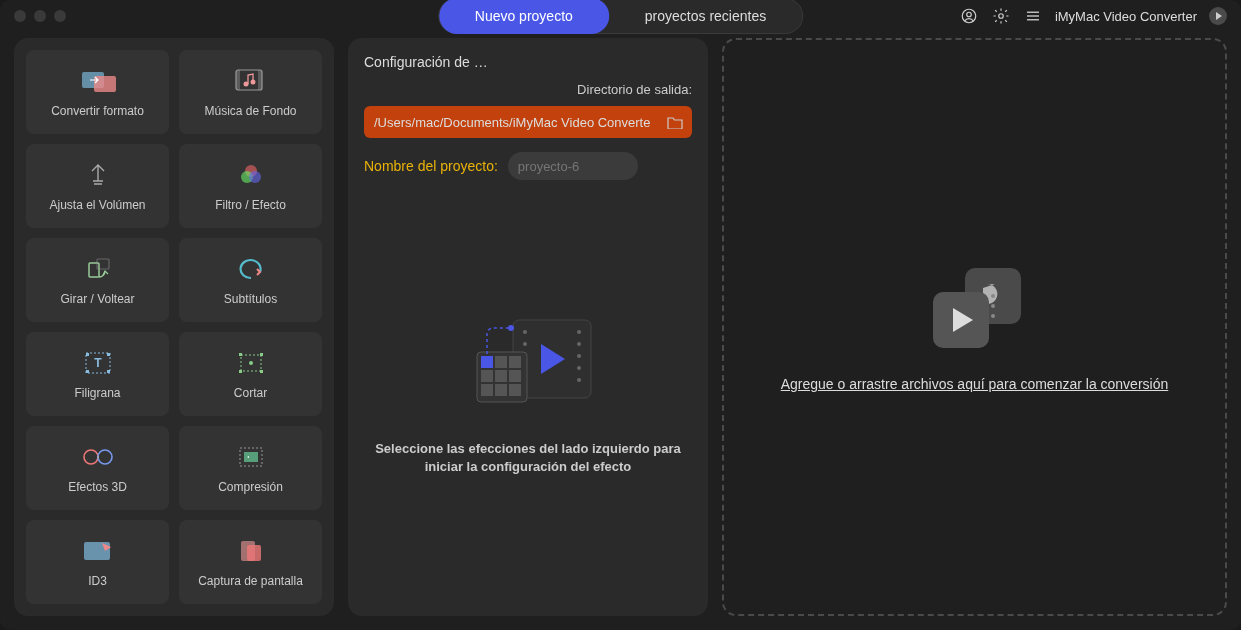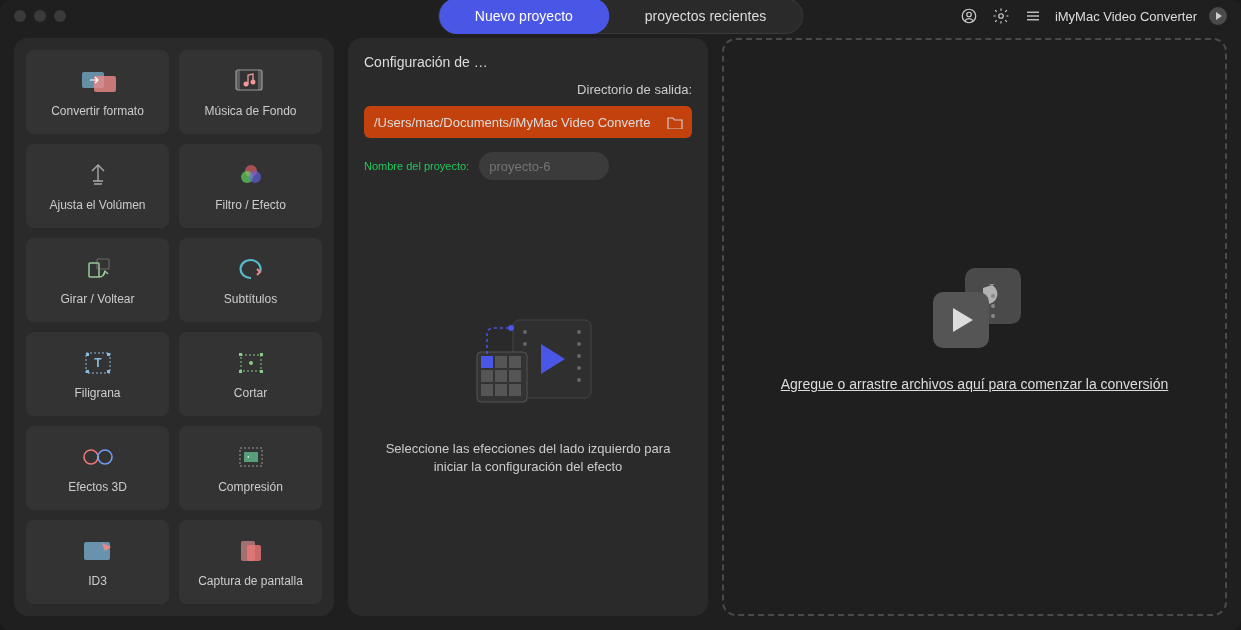--- a/index.html
+++ b/index.html
@@ -66,31 +66,31 @@
 .section-title { font-size:14px; color:#ddd; margin-bottom:12px; }
 .label-line { font-size:13px; color:#ccc; margin-bottom:9px;text-align:right; }
 .path-field {
   background:#c2410c; border-radius:6px; height:32px;
   display:flex; align-items:center; padding:0 8px 0 10px;
   font-size:13px; color:#ddd; gap:8px; margin-bottom:14px;
 }
 .path-text { flex:1; white-space:nowrap; overflow:hidden; }
 .folder-icon { width:18px; height:18px; display:flex; align-items:center; justify-content:center; }
 .namerow { display:flex; align-items:center; gap:10px; }
-.name-lbl { font-size:11px; color:#22c55e; }
+.name-lbl { font-size:14px; color:#eab308; }
 .proj-input {
   background:#3b3b3b; border:none; border-radius:14px; height:28px;
   padding:0 10px; color:#aaa; font-size:13px; width:130px;
 }
 .mid-illustration {
   flex:1; display:flex; flex-direction:column; align-items:center; justify-content:center;
   gap:16px; padding: 20px 10px;
 }
 .illus { position:relative; width:150px; height:120px; }
-.mid-text { font-size:13px; color:#ccc; text-align:center; line-height:1.4; }
+.mid-text { font-size:13px; color:#ccc; text-align:center; line-height:1.4;font-weight:bold; }
 .export-btn {
   background:#3b3b3b; border-radius:6px; height:38px;
   display:flex; align-items:center; justify-content:center;
   font-size:14px; color:#ddd; cursor:pointer; margin-top:auto;
 }
 
 .droparea {
   flex:1; border: 2px dashed #4a4a4a; border-radius:14px;
   display:flex; flex-direction:column; align-items:center; justify-content:center;
   gap:24px; color:#ddd;

